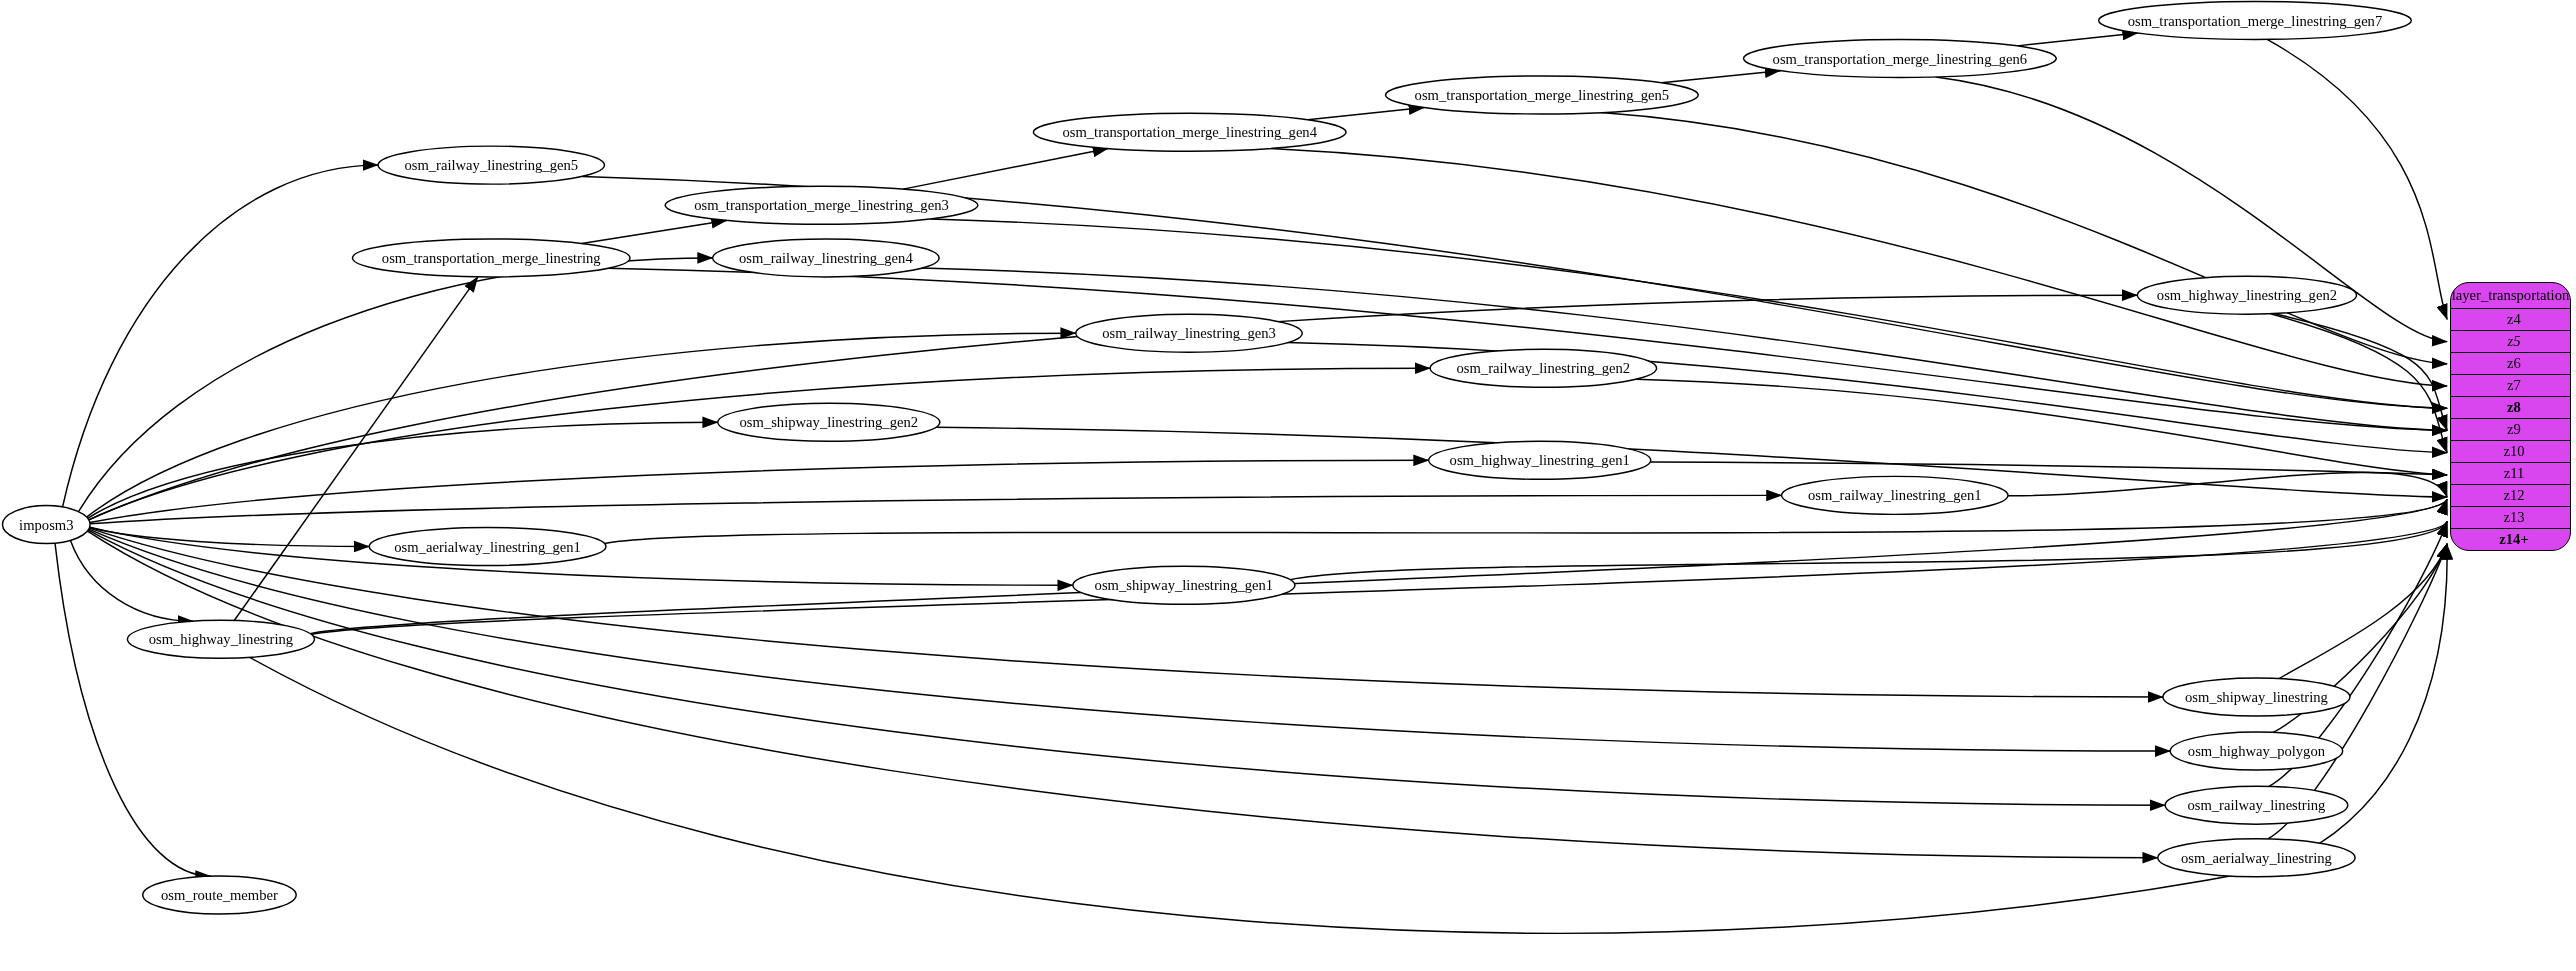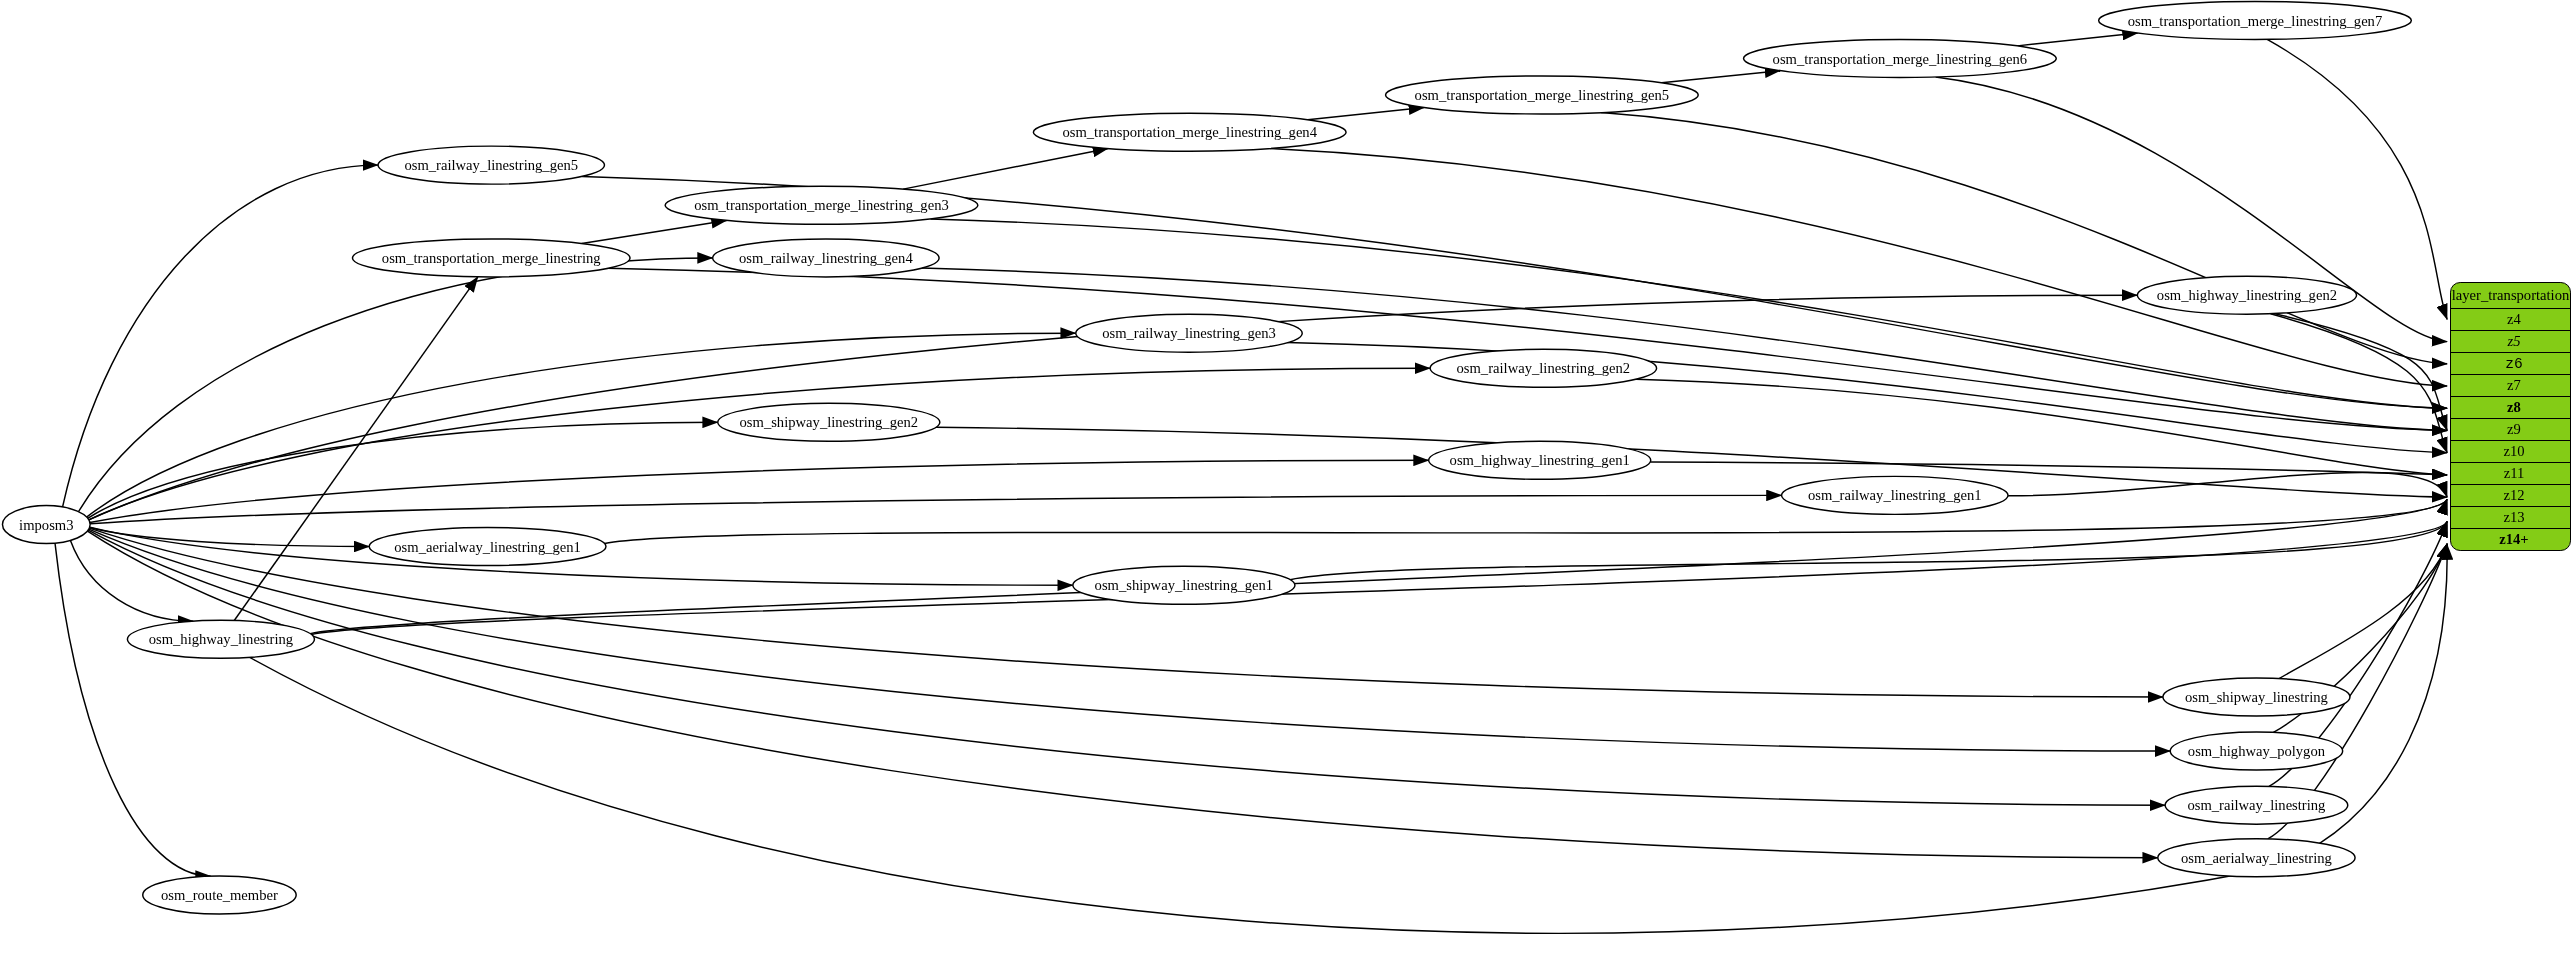--- a/index.html
+++ b/index.html
@@ -160,26 +160,26 @@
           <ellipse cx="3088" cy="1174" rx="135" ry="26" fill="#ffffff" stroke="#000000" stroke-width="2"></ellipse>
           <text x="3088" y="1181" text-anchor="middle">osm_aerialway_linestring</text>
         </g>
         <g>
           <ellipse cx="300" cy="1225" rx="105" ry="26" fill="#ffffff" stroke="#000000" stroke-width="2"></ellipse>
           <text x="300" y="1232" text-anchor="middle">osm_route_member</text>
         </g>
       </g>
   </svg>
 
-  <div id="ltable" style="left: 2450px; top: 282px; width: 121px; background: #84cc16; border-color: rgb(0, 0, 0);">
+  <div id="ltable" style="left: 2450px; top: 282px; width: 121px; background: #d946ef; border-color: rgb(0, 0, 0); border-radius: 19px;">
     <div class="thead" style="height: 25px;">layer_transportation</div>
     <div id="trows">
         <div class="trow" style="height: 22px;">z4</div>
         <div class="trow" style="height: 22px; font-style: italic;">z5</div>
-        <div class="trow" style="height: 22px; font-family: Liberation Mono, monospace;">z6</div>
+        <div class="trow" style="height: 22px;">z6</div>
         <div class="trow" style="height: 22px; text-align: right;">z7</div>
         <div class="trow" style="height: 22px; font-weight: bold;">z8</div>
         <div class="trow" style="height: 22px;">z9</div>
         <div class="trow" style="height: 22px;">z10</div>
         <div class="trow" style="height: 22px;">z11</div>
         <div class="trow" style="height: 22px;">z12</div>
         <div class="trow" style="height: 22px;">z13</div>
         <div class="trow" style="height: 22px; font-weight: bold;">z14+</div>
       </div>
   </div>

